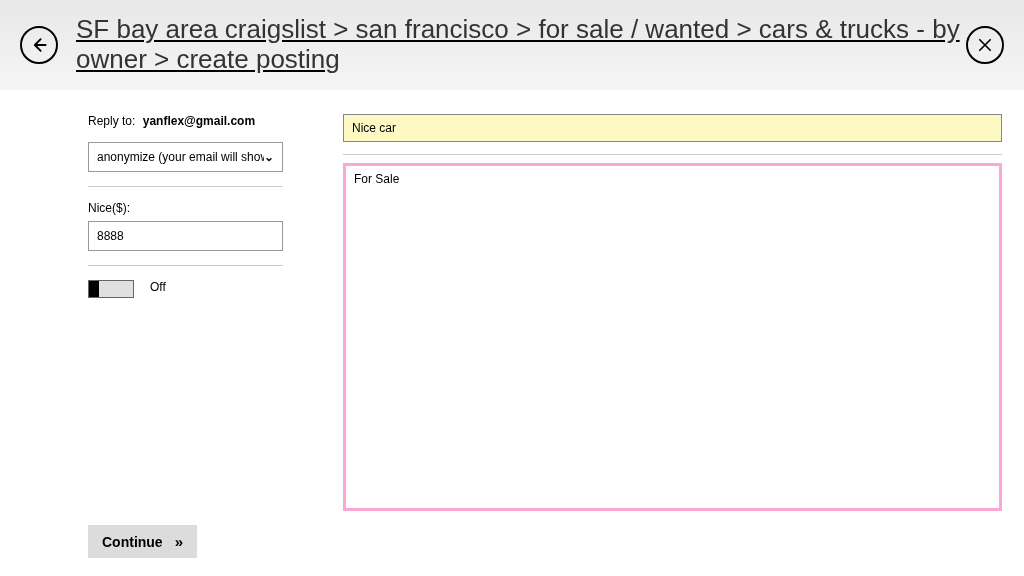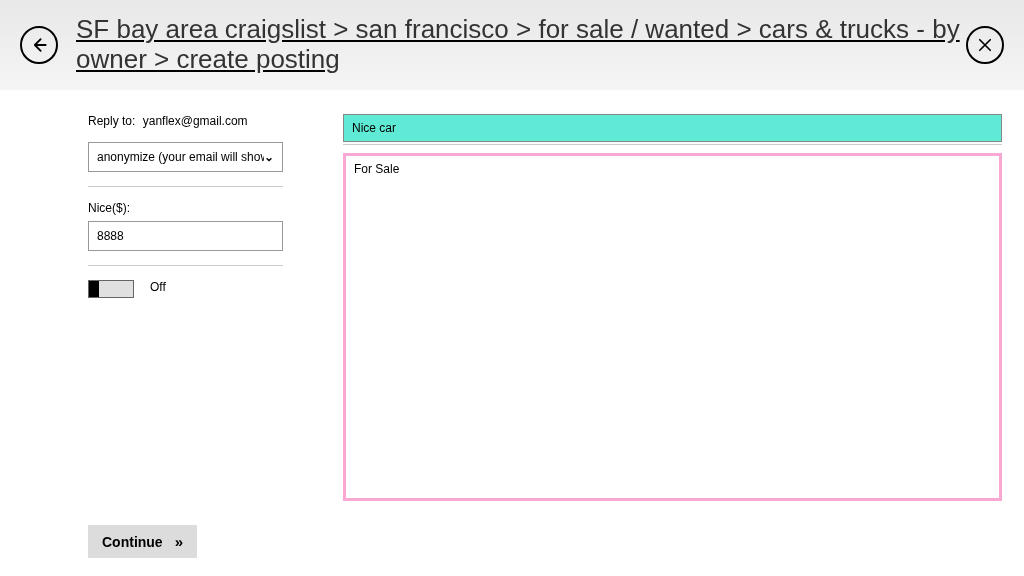--- a/index.html
+++ b/index.html
@@ -75,21 +75,21 @@
     .right-col {
       flex: 1;
       padding-right: 2px;
     }
     .reply-line {
       font-size: 12px;
       color: #000;
       margin-bottom: 14px;
     }
     .reply-label { display:inline; }
-    .reply-email { font-weight: 400; margin-left: 4px; display:inline;}
+    .reply-email { font-weight: 700; margin-left: 4px; display:inline;}
     .select-wrap {
       border: 1px solid #999;
       height: 30px;
       display: flex;
       align-items: center;
       padding: 0 8px;
       position: relative;
       cursor: pointer;
       background: #fff;
     }
@@ -152,22 +152,22 @@
     .toggle-label {
       font-size: 12px;
       color: #000;
     }
     .title-input {
       width: 100%;
       height: 28px;
       border: 1px solid #888;
       padding: 0 8px;
       font-size: 12px;
-      background: #5eead4;
-      margin-bottom: 2px;
+      background: #fef9c3;
+      margin-bottom: 12px;
     }
     .hr-thin {
       border: none;
       border-top: 1px solid #ccc;
       margin-bottom: 8px;
     }
     .desc-textarea {
       width: 100%;
       height: 348px;
       border: 3px solid #f9a8d4;

